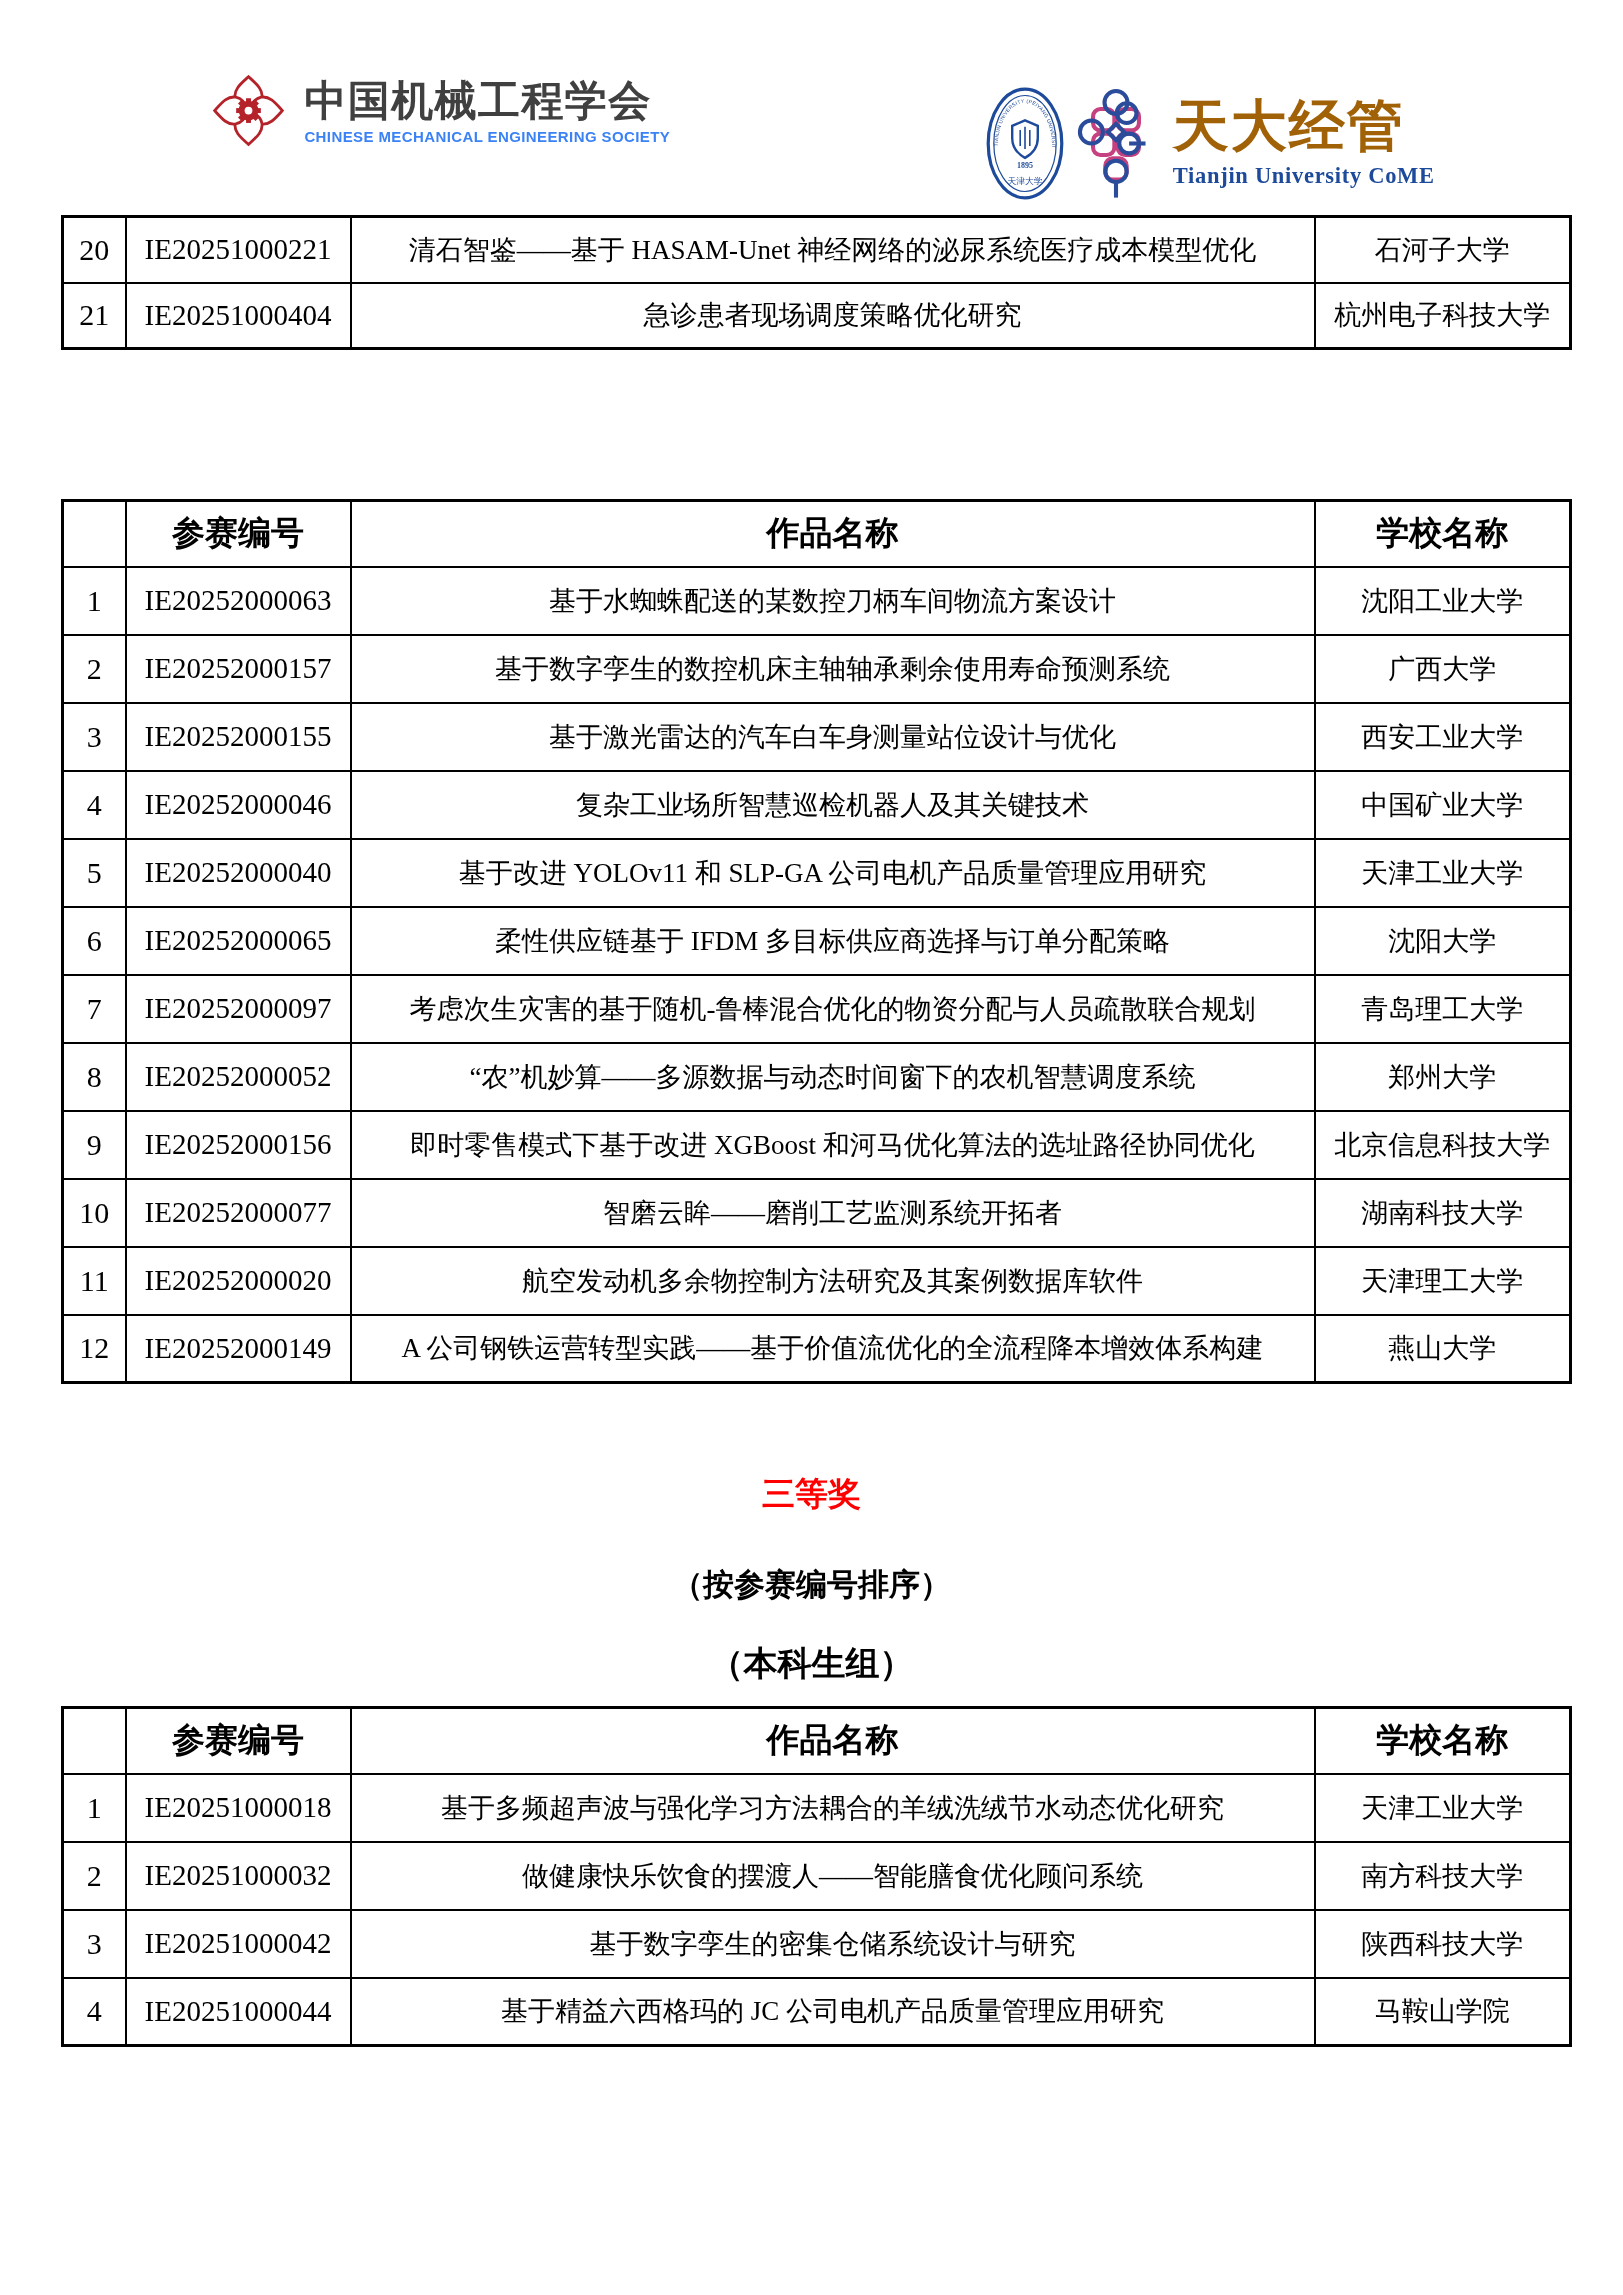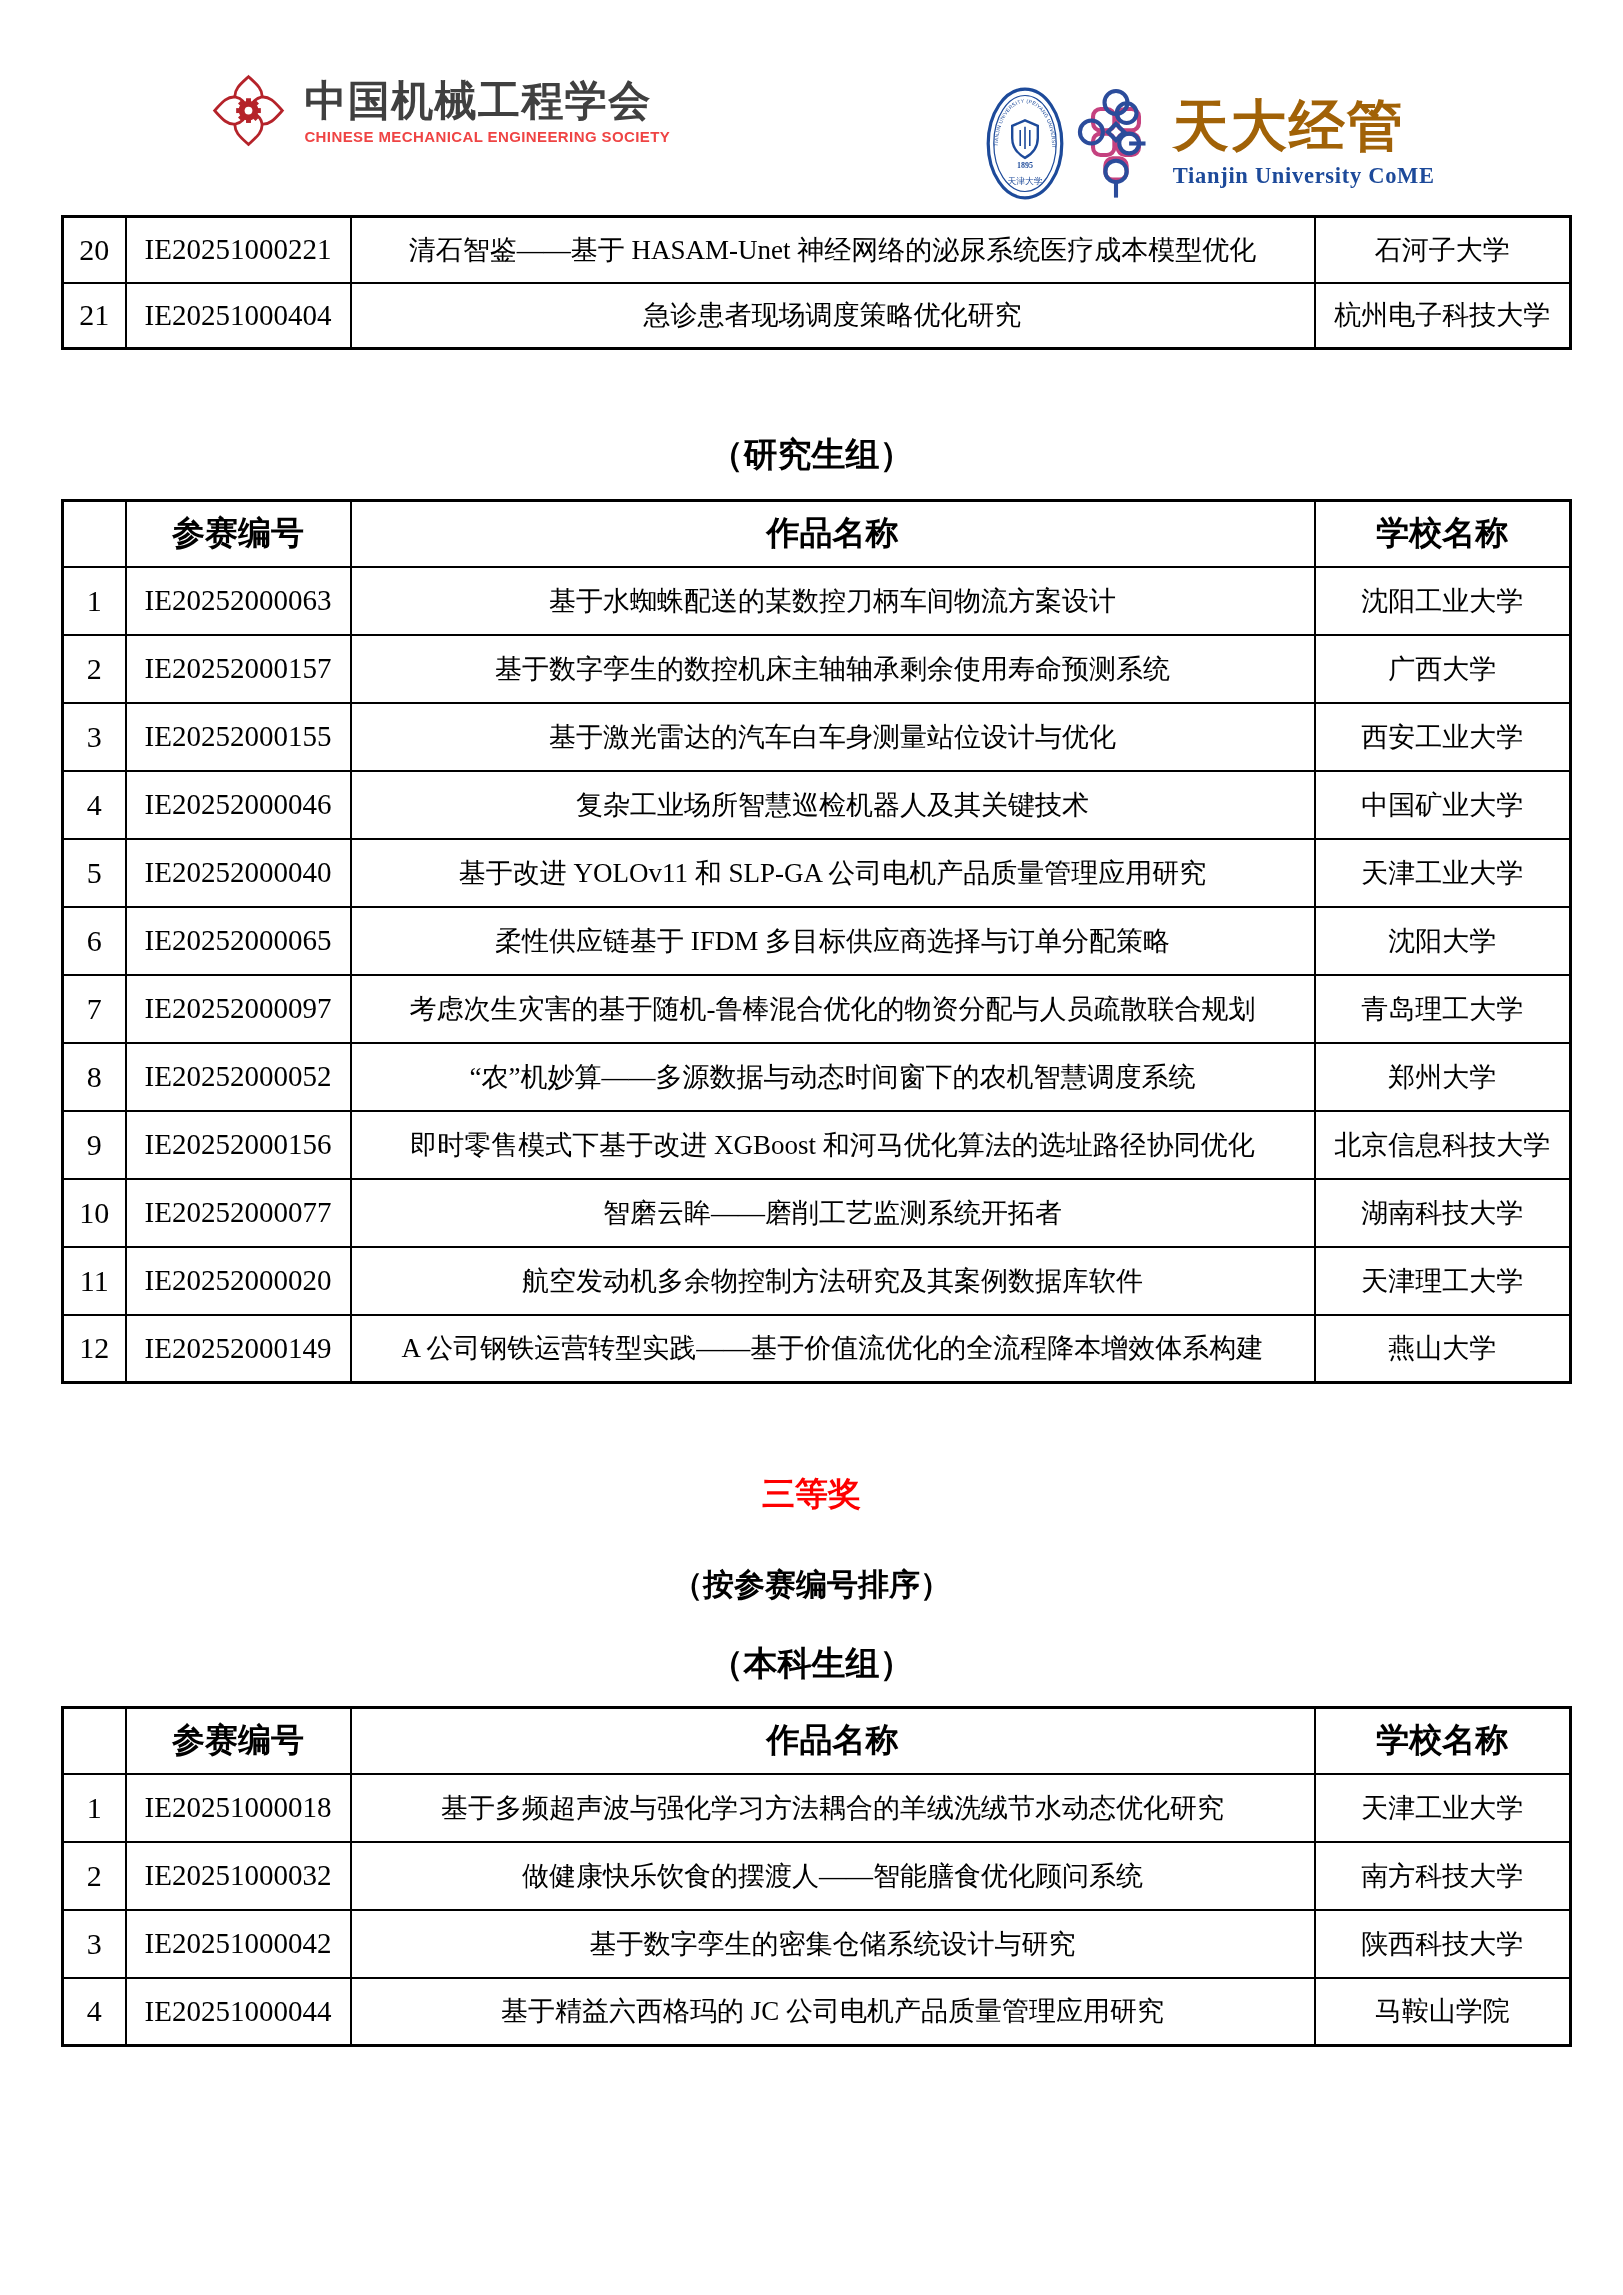--- a/index.html
+++ b/index.html
@@ -5,21 +5,21 @@
   html,body{margin:0;padding:0;background:#fff;}
   .page{position:relative;width:1623px;height:2295px;background:#ffffff;overflow:hidden;
         font-family:"Liberation Serif","DejaVu Serif",serif;color:#000;}
 
   
   .logo-left{position:absolute;left:209px;top:65px;display:flex;align-items:center;gap:16.4px;}
   .cmes-text{display:flex;flex-direction:column;}
   .cmes-title{font-family:"Liberation Sans","DejaVu Sans",sans-serif;font-weight:900;
               font-size:42px;color:#404040;letter-spacing:1.4px;line-height:1.05;}
   .cmes-sub{font-family:"Liberation Sans","DejaVu Sans",sans-serif;font-weight:700;
-            font-size:15px;color:#ef4444;letter-spacing:0.4px;margin-top:5.5px;}
+            font-size:15px;color:#3b82f6;letter-spacing:0.4px;margin-top:5.5px;}
   .logo-right{position:absolute;left:985px;top:85px;display:flex;align-items:center;gap:9.5px;}
   .tju-text{display:flex;flex-direction:column;margin-left:6.8px;}
   .tju-title{font-weight:900;font-size:56px;color:#a16207;letter-spacing:2px;line-height:1.0;}
   .tju-sub{font-weight:700;font-size:22.5px;color:#1d4a9a;letter-spacing:0.7px;margin-top:9.5px;}
 
   
   .sec-heading{position:absolute;left:0;width:100%;text-align:center;font-weight:700;
                font-size:34px;line-height:45px;color:#000;}
   .prize-heading{position:absolute;left:0;width:100%;text-align:center;font-weight:700;
                  font-size:33px;line-height:50px;color:#fe0000;}
@@ -129,21 +129,20 @@
         </tr>
         <tr>
           <td class="c-no">21</td>
           <td class="c-id">IE20251000404</td>
           <td class="c-title">急诊患者现场调度策略优化研究</td>
           <td class="c-school">杭州电子科技大学</td>
         </tr>
       </tbody>
   </table>
 
-  <div class="sec-heading" style="top:432px;">（研究生组）</div>
 
   <table class="tbl" style="top:499px;">
     <colgroup>
         <col class="w-no">
         <col class="w-id">
         <col class="w-title">
         <col class="w-school">
       </colgroup>
     <thead>
       <tr>

